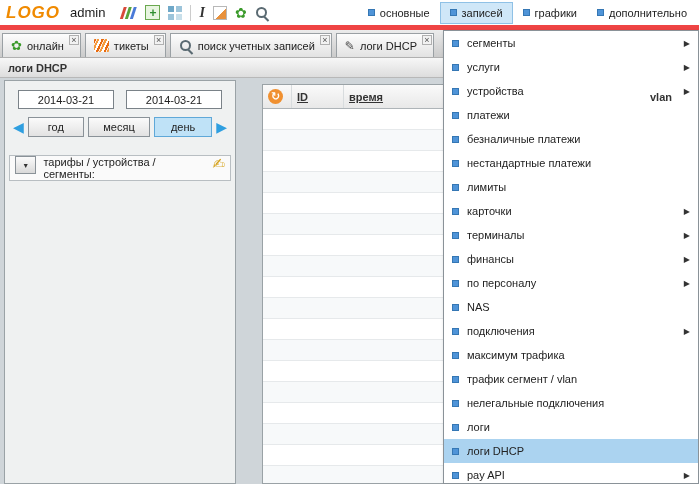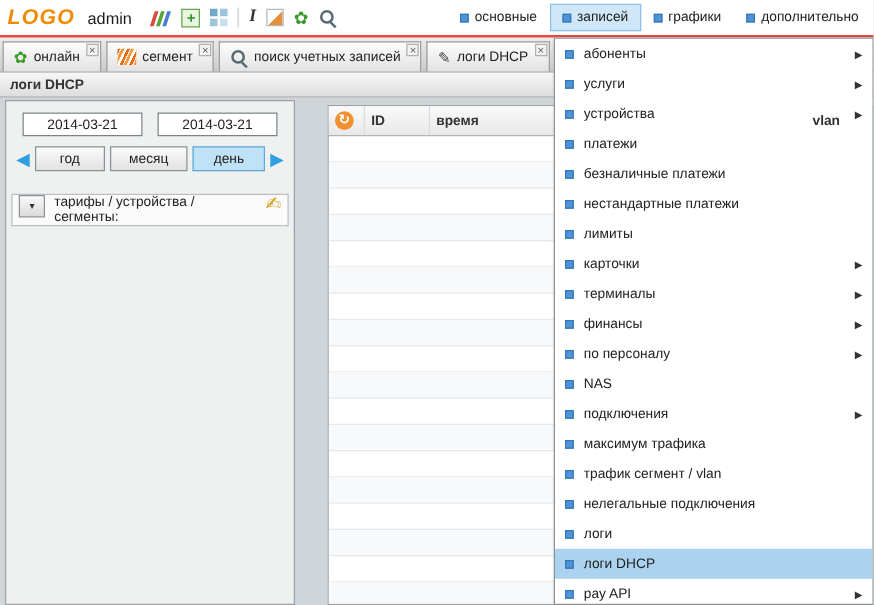--- a/index.html
+++ b/index.html
@@ -1,20 +1,20 @@
 <!DOCTYPE html>
 <html><head>
 <meta charset="utf-8">
 <style>
   * { margin:0; padding:0; box-sizing:border-box; font-family:"Liberation Sans","DejaVu Sans",sans-serif; }
   body { background:#ffffff; }
   .screen { position:relative; width:699px; height:484px; background:#cfd5d9; overflow:hidden; font-size:11px; color:#222; }
 
   
-  .topbar { position:absolute; top:0; left:0; width:100%; height:30px; background:#fff; border-bottom:2px solid #ef4444; display:flex; align-items:center; z-index:10; }
+  .topbar { position:absolute; top:0; left:0; width:100%; height:30px; background:#fff; border-bottom:5px solid #ef4444; display:flex; align-items:center; z-index:10; }
   .logo { font-size:17px; font-weight:bold; font-style:italic; color:#f08a00; margin:0 10px 0 6px; letter-spacing:1px; }
   .user { font-weight:normal; font-size:13px; color:#1a1a1a; margin-right:16px; }
   .tool-icons { display:flex; align-items:center; gap:8px; }
   .ic { display:inline-block; cursor:pointer; }
   .brush { width:16px; height:15px; transform:skewX(-18deg);
     background:
       linear-gradient(#d84a3a,#d84a3a) 1px 2px/3px 12px no-repeat,
       linear-gradient(#58a43a,#58a43a) 6px 2px/3px 12px no-repeat,
       linear-gradient(#4a7ad8,#4a7ad8) 11px 2px/3px 12px no-repeat; }
   .addbox { width:15px; height:15px; background:#e8f5e0; border:1px solid #6aa84f; color:#2f8f2f; font-weight:bold; display:inline-flex; align-items:center; justify-content:center; font-size:12px; line-height:1; }
@@ -61,21 +61,21 @@
   .filter-strip { position:absolute; top:74px; left:4px; right:4px; height:26px; background:#fafafa; border:1px solid #b8bec2; display:flex; align-items:flex-start; gap:7px; padding:0 5px; }
   .collapse-btn { width:22px; height:18px; border:1px solid #8a9298; background:linear-gradient(#fbfbfb,#d9d9d9); display:inline-flex; align-items:center; justify-content:center; cursor:pointer; }
   .collapse-btn span { font-size:7px; color:#333; }
   .filter-label { color:#222; }
   .hand-icon { margin-left:auto; font-size:15px; color:#d4a017; cursor:pointer; line-height:1; }
 
   
   .tablepanel { position:absolute; left:262px; top:84px; right:0; bottom:0; background:#fff; border:1px solid #9aa2a6; display:flex; flex-direction:column; }
   .thead { display:grid; grid-template-columns:28px 52px 1fr; height:24px; background:linear-gradient(#fafafa,#e8e8e8); border-bottom:1px solid #aeb4b8; align-items:center; font-weight:bold; color:#333; flex:0 0 24px; }
   .refresh { width:15px; height:15px; margin-left:5px; background:#f09030; color:#fff; border-radius:50%; text-align:center; line-height:15px; font-size:11px; cursor:pointer; }
-  .th { padding-left:5px; border-left:1px solid #d8dcde; height:100%; display:flex; align-items:center; cursor:pointer; }
+  .th { padding-left:5px; border-left:1px solid #d8dcde; height:100%; display:flex; align-items:center; cursor:pointer;text-decoration:underline; }
   .th-vlan { position:absolute; top:0; right:26px; height:24px; line-height:24px; font-weight:bold; color:#333; z-index:60; cursor:pointer; }
   .tbody { flex:1; overflow:hidden; }
   .trow { height:21px; border-bottom:1px solid #e6e9eb; }
   .trow:nth-child(even) { background:#f7f9fa; }
 
   
   .dropdown { position:absolute; left:443px; top:30px; width:256px; bottom:0; background:#fff; border:1px solid #8a9298; box-shadow:2px 2px 4px rgba(0,0,0,0.28); z-index:50; display:flex; flex-direction:column; overflow:hidden; }
   .ditem { flex:0 0 24px; height:24px; display:flex; align-items:center; gap:8px; padding:0 8px; cursor:pointer; }
   .ditem.hl { background:#abd3f0; }
   .ditem .sub { margin-left:auto; font-size:8px; color:#333; }
@@ -121,21 +121,21 @@
   </div>
 
   <div class="tabbar">
     <div class="tab">
       <span class="tclover">✿</span>
       <span>онлайн</span>
       <span class="tab-close">×</span>
     </div>
     <div class="tab">
       <span class="tickets"></span>
-      <span>сегмент</span>
+      <span>тикеты</span>
       <span class="tab-close">×</span>
     </div>
     <div class="tab">
       <span class="lens"></span>
       <span>поиск учетных записей</span>
       <span class="tab-close">×</span>
     </div>
     <div class="tab">
       <span class="tpencil">✎</span>
       <span>логи DHCP</span>
@@ -193,21 +193,21 @@
       <div class="trow"></div>
       <div class="trow"></div>
       <div class="trow"></div>
       <div class="trow"></div>
     </div>
   </div>
 
   <div class="dropdown">
     <div class="ditem">
       <span class="bullet"></span>
-      <span>абоненты</span>
+      <span>сегменты</span>
       <span class="sub">▶</span>
     </div>
     <div class="ditem">
       <span class="bullet"></span>
       <span>услуги</span>
       <span class="sub">▶</span>
     </div>
     <div class="ditem">
       <span class="bullet"></span>
       <span>устройства</span>

